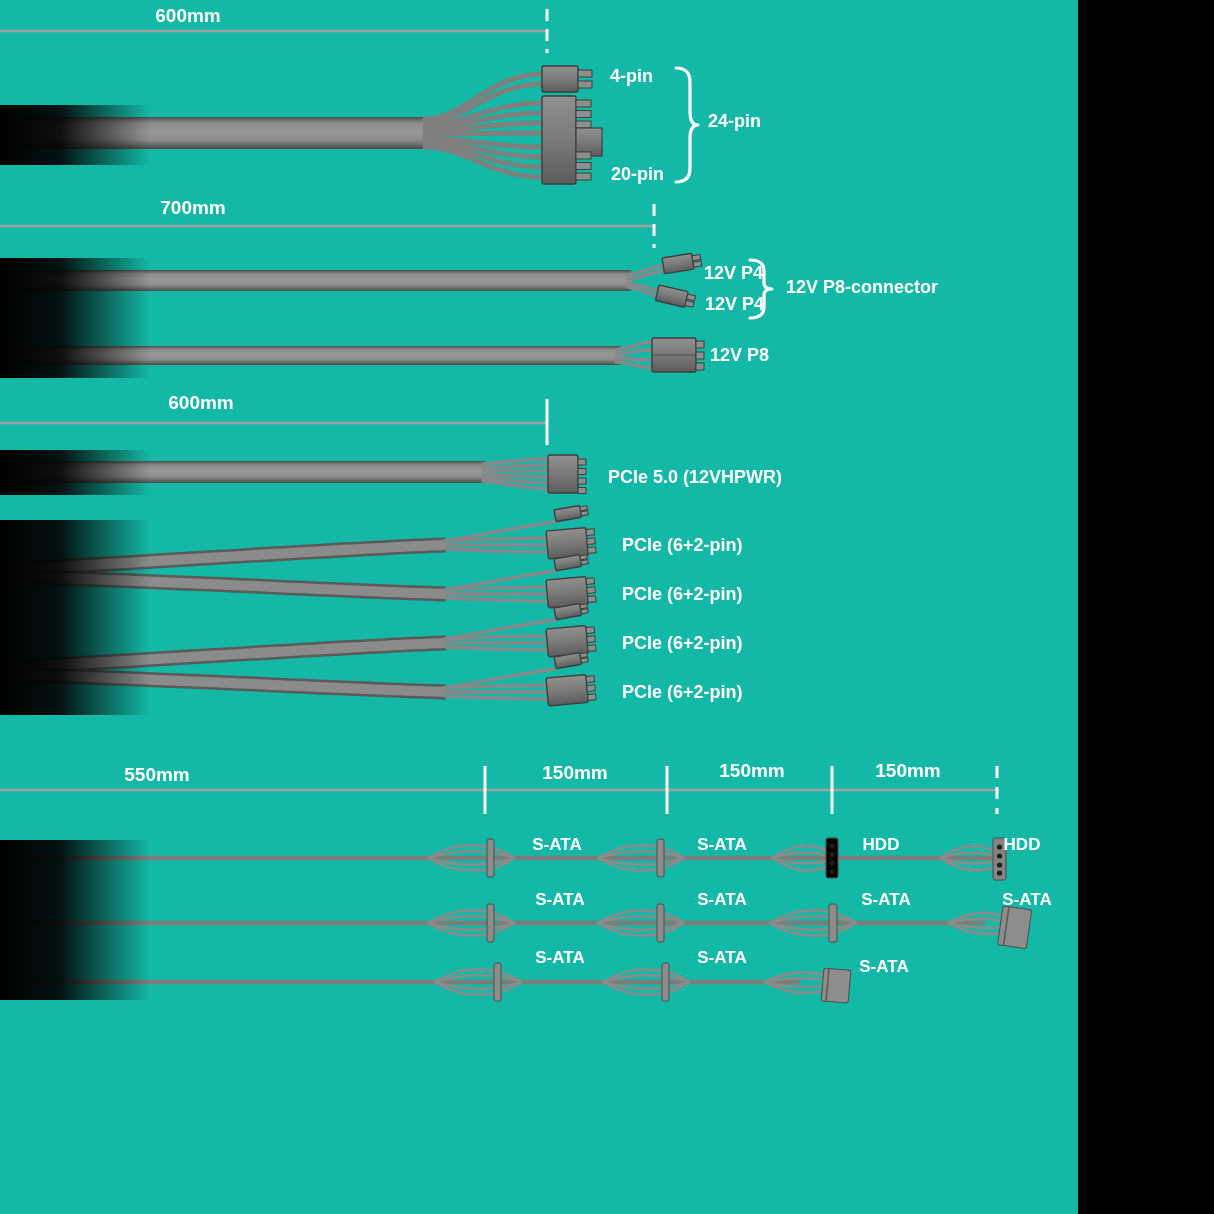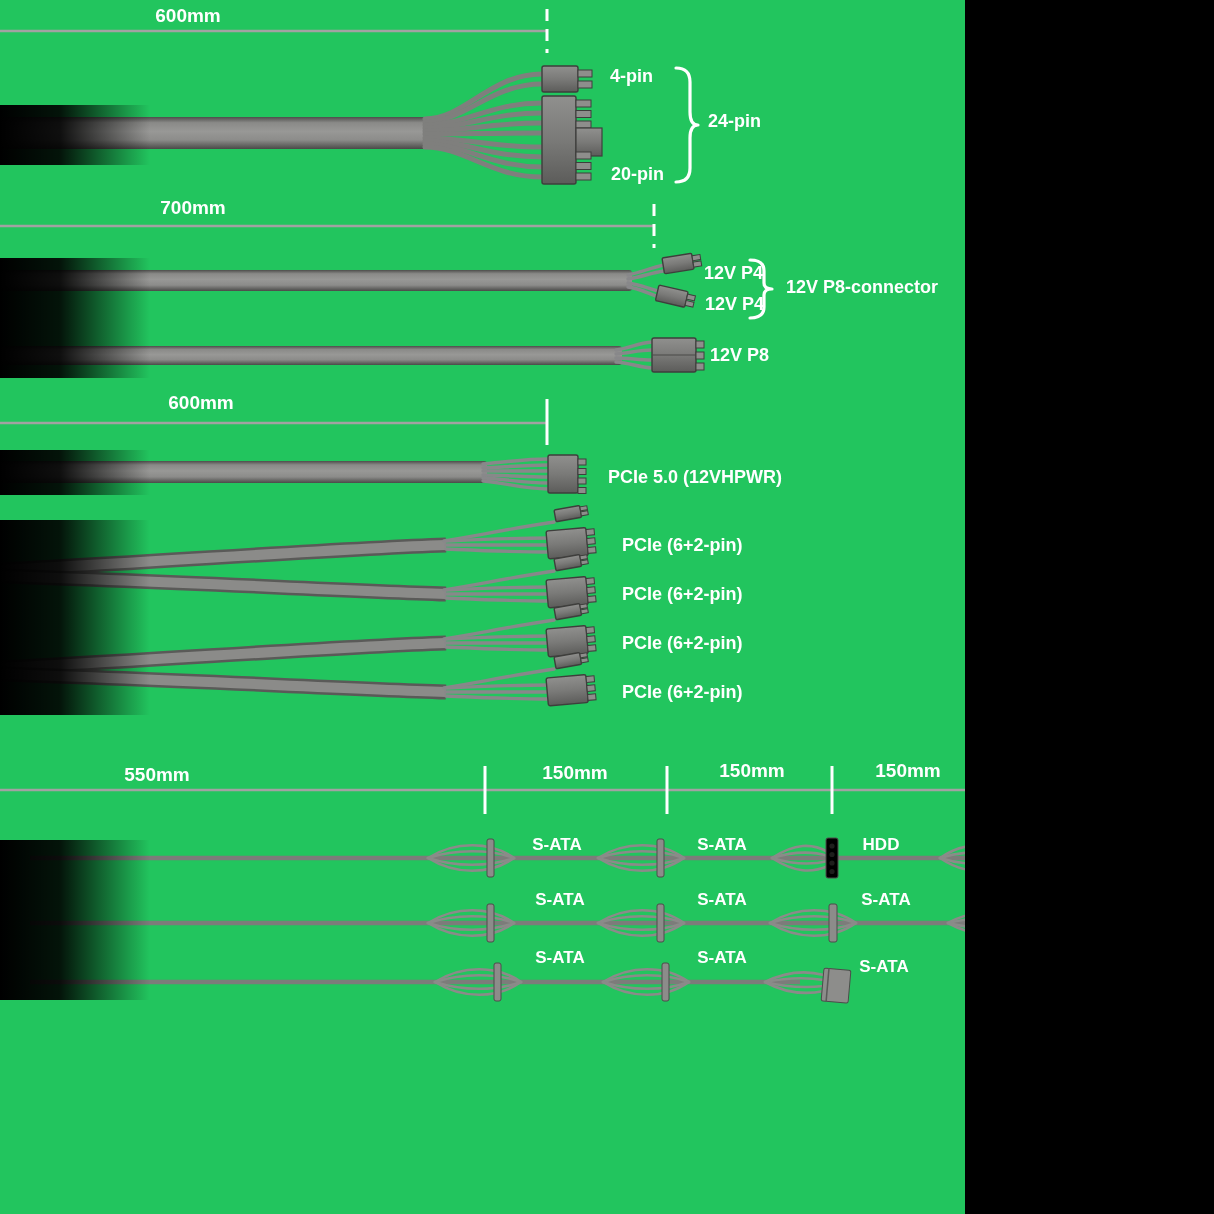--- a/index.html
+++ b/index.html
@@ -1,17 +1,17 @@
 <!DOCTYPE html>
 <html><head>
 <meta charset="utf-8">
 <style>
   html,body{margin:0;padding:0;background:#000;}
   .stage{
-    position:relative;width:965px;height:1214px;background:#22c55e;overflow:hidden;
+    position:relative;width:1078px;height:1214px;background:#14b8a6;overflow:hidden;
     font-family:"Liberation Sans", sans-serif;
   }
   svg{position:absolute;inset:0;display:block;}
   text{fill:#ffffff;font-family:"Liberation Sans",sans-serif;font-weight:bold;}
   .ms{font-size:19px;}
   .lbl{font-size:18px;}
   .lbl-s{font-size:17px;}
   .wire{stroke:#7f7f7d;stroke-width:5;fill:none;stroke-linecap:round;}
   .wire-t{stroke:#88888a;stroke-width:3.4;fill:none;stroke-linecap:round;}
   .sata-wire{stroke:#8b8b89;stroke-width:2.6;fill:none;stroke-linecap:round;}

